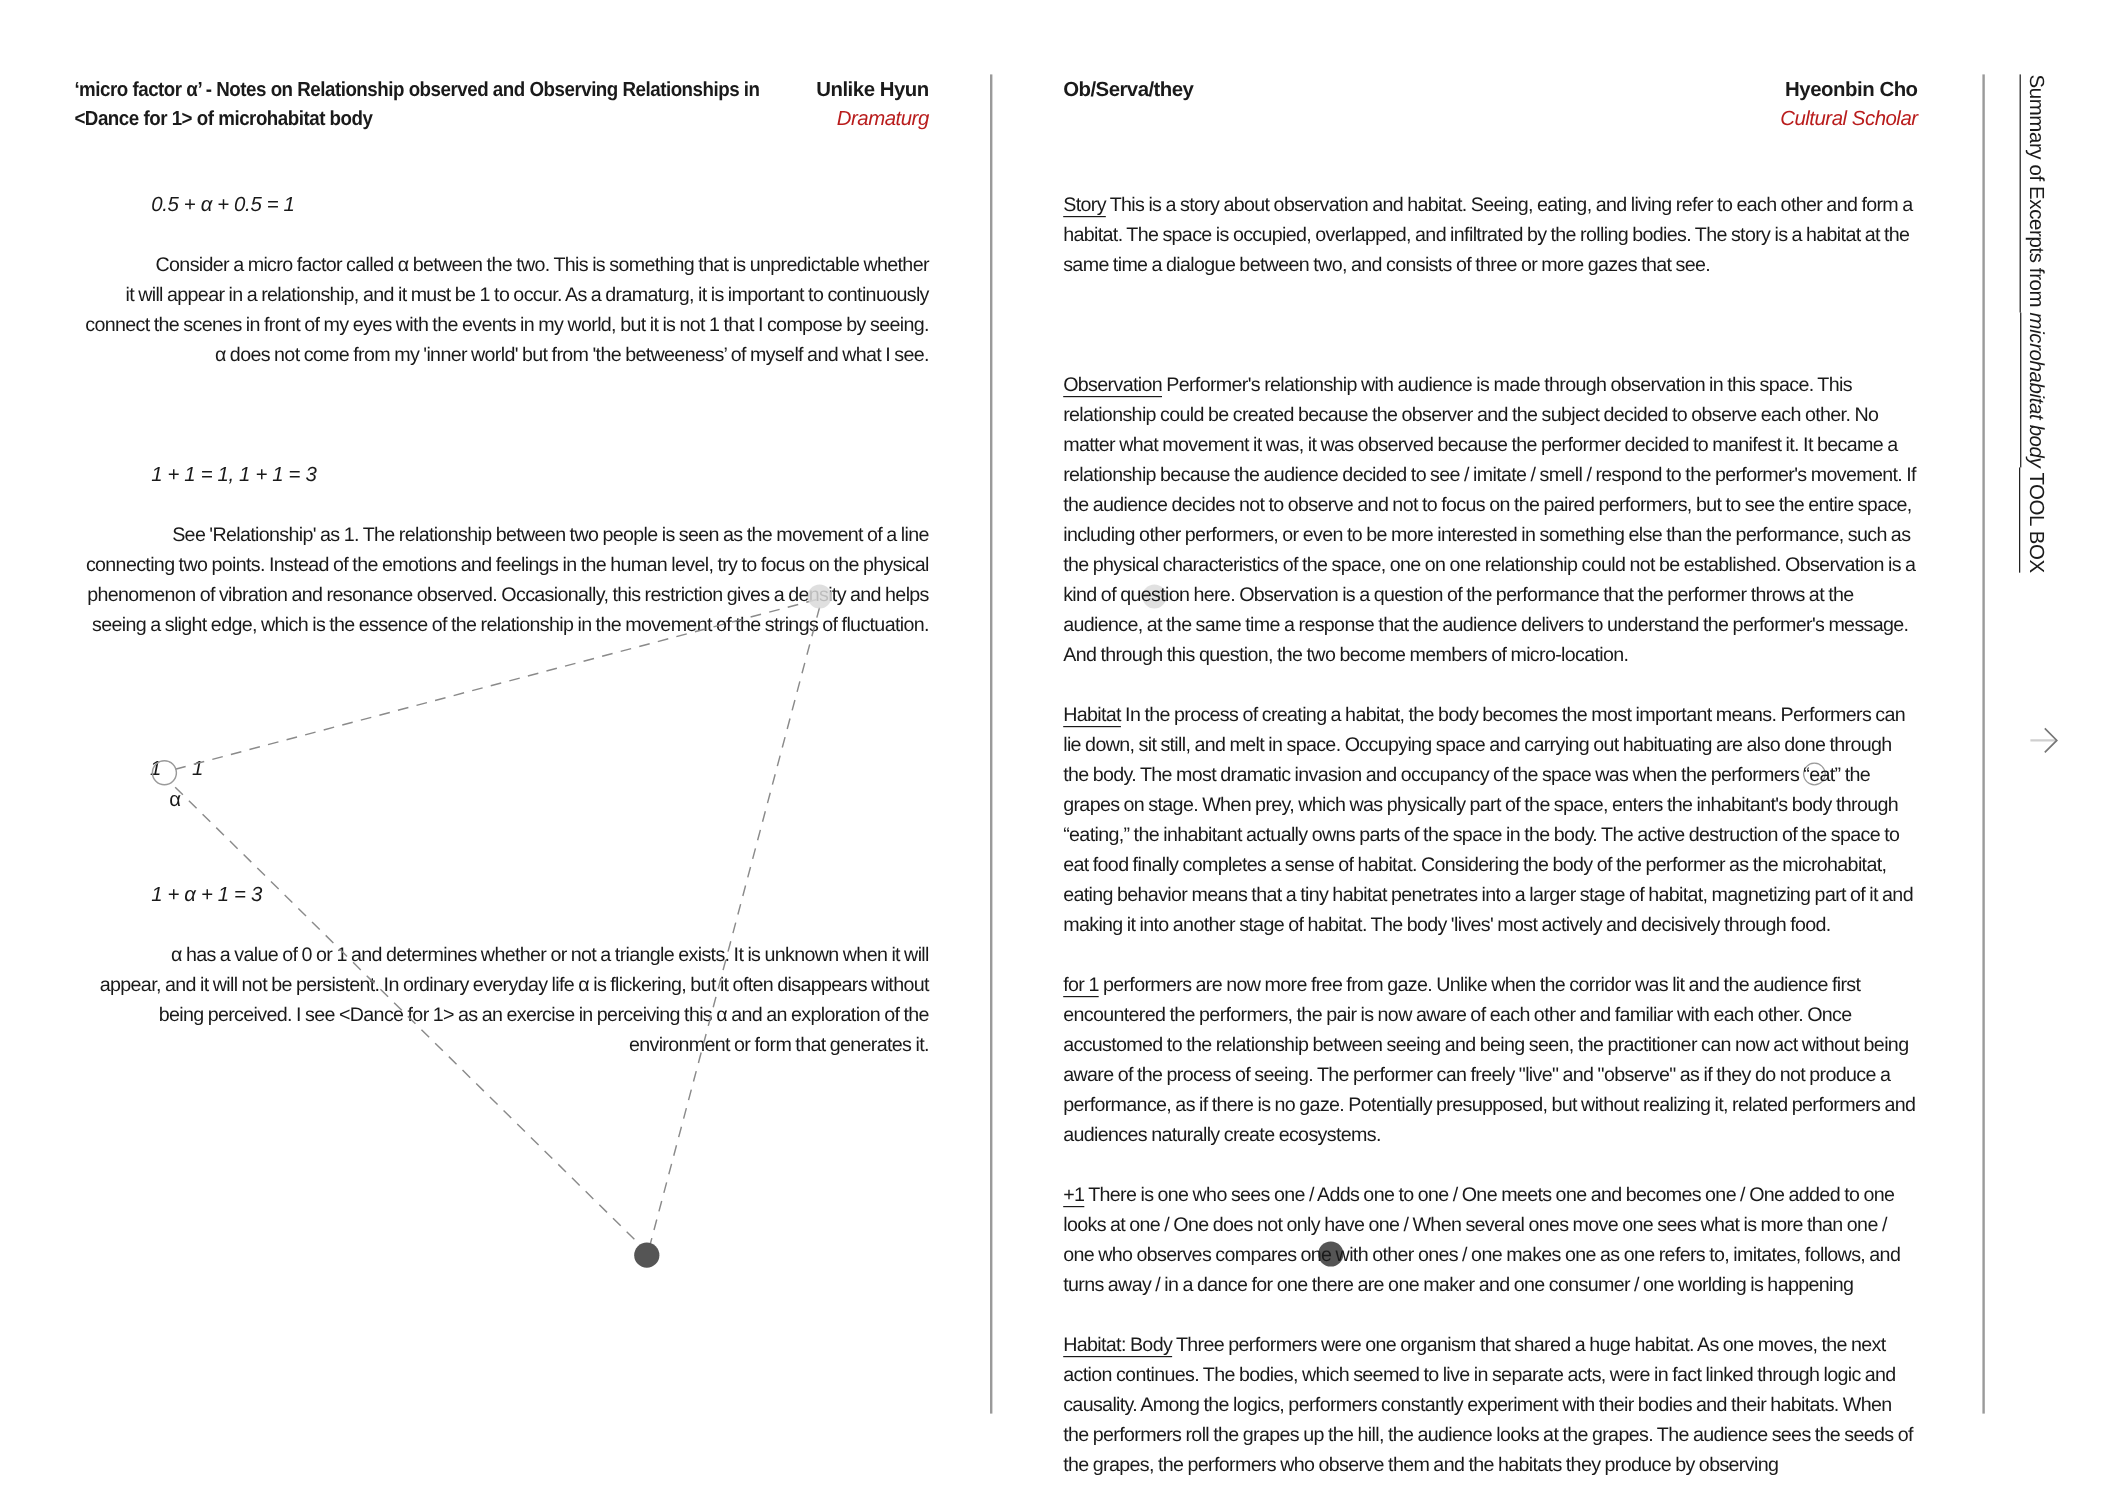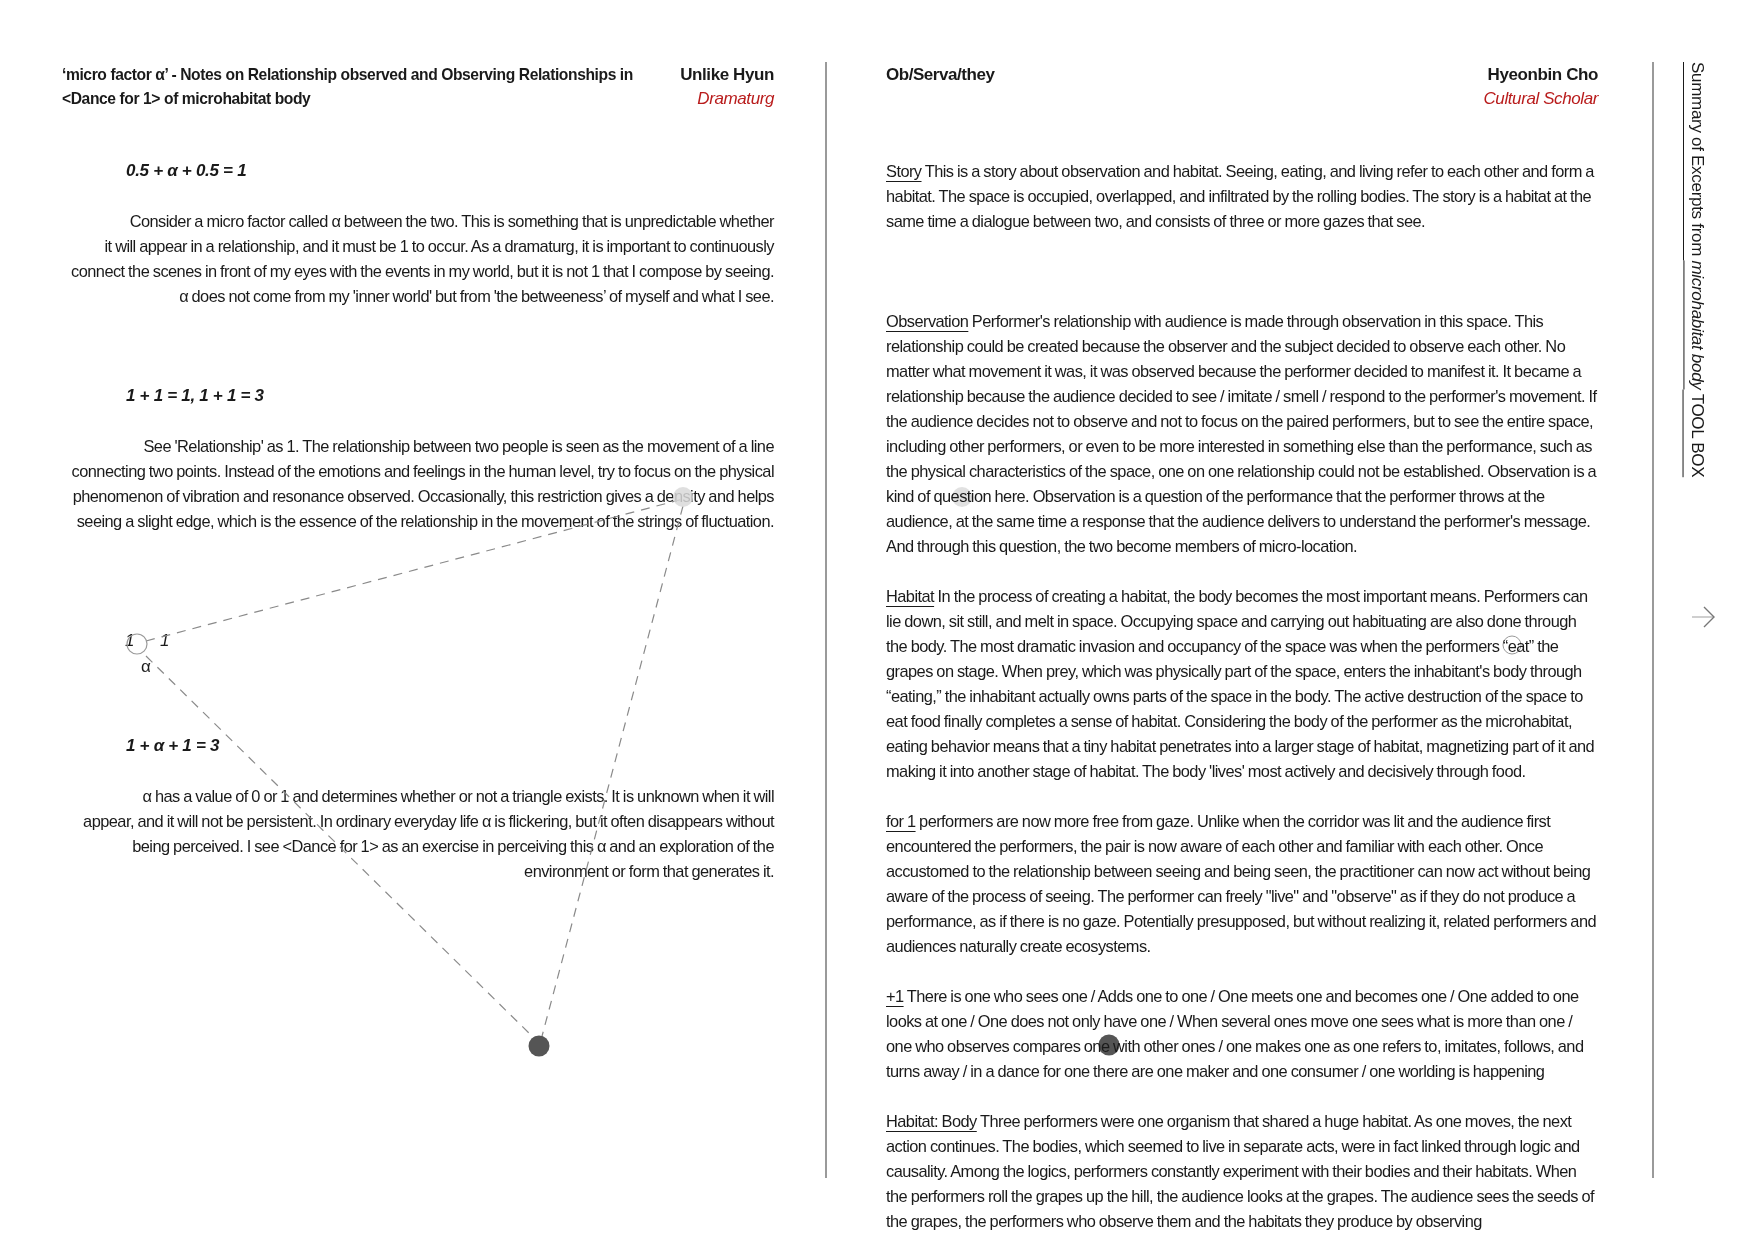--- a/index.html
+++ b/index.html
@@ -13,21 +13,21 @@
   .divider { position: absolute; width: 2px; background: #9a9a9a; }
   .hdr { position: relative; height: 60px; }
   .hdr-title {
     position: absolute; left: 0; top: 3px; font-weight: bold; font-size: 17px; line-height: 24px;
     letter-spacing: -0.45px; transform: scaleX(0.92); transform-origin: left top; width: 690px;
   }
   .hdr-author { position: absolute; right: 0; top: 3px; text-align: right; font-size: 17px; line-height: 24px; }
   .hdr-author .name { font-weight: bold; letter-spacing: -0.4px; }
   .hdr-author .role { font-style: italic; color: #b91c1c; letter-spacing: -0.4px; }
   .eq {
-    font-style: italic; font-weight: bold; font-size: 17px; margin-left: 64px; letter-spacing: -0.3px;
+    font-style: italic; font-weight: normal; font-size: 17px; margin-left: 64px; letter-spacing: -0.3px;
     position: absolute;
   }
   .para {
     position: absolute; left: 0; width: 712px; font-size: 16.4px; line-height: 25px;
     letter-spacing: -0.55px; word-spacing: -0.5px; text-align: right;
   }
   .para .ind { display: inline-block; width: 63px; }
   .r-para {
     position: absolute; left: 0; width: 712px; font-size: 16.4px; line-height: 25px;
     letter-spacing: -0.55px; word-spacing: -0.5px;

